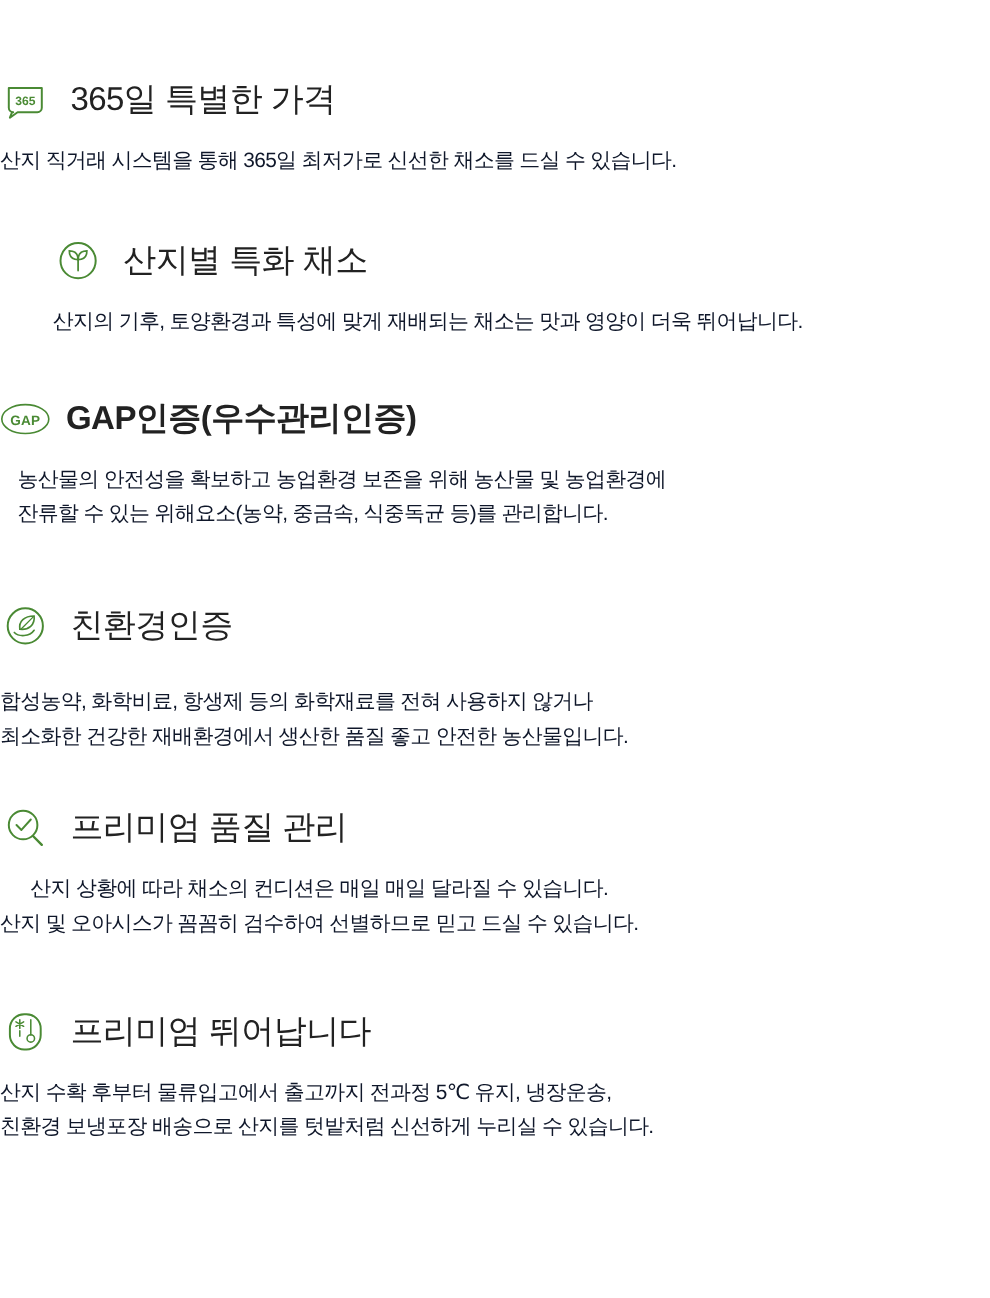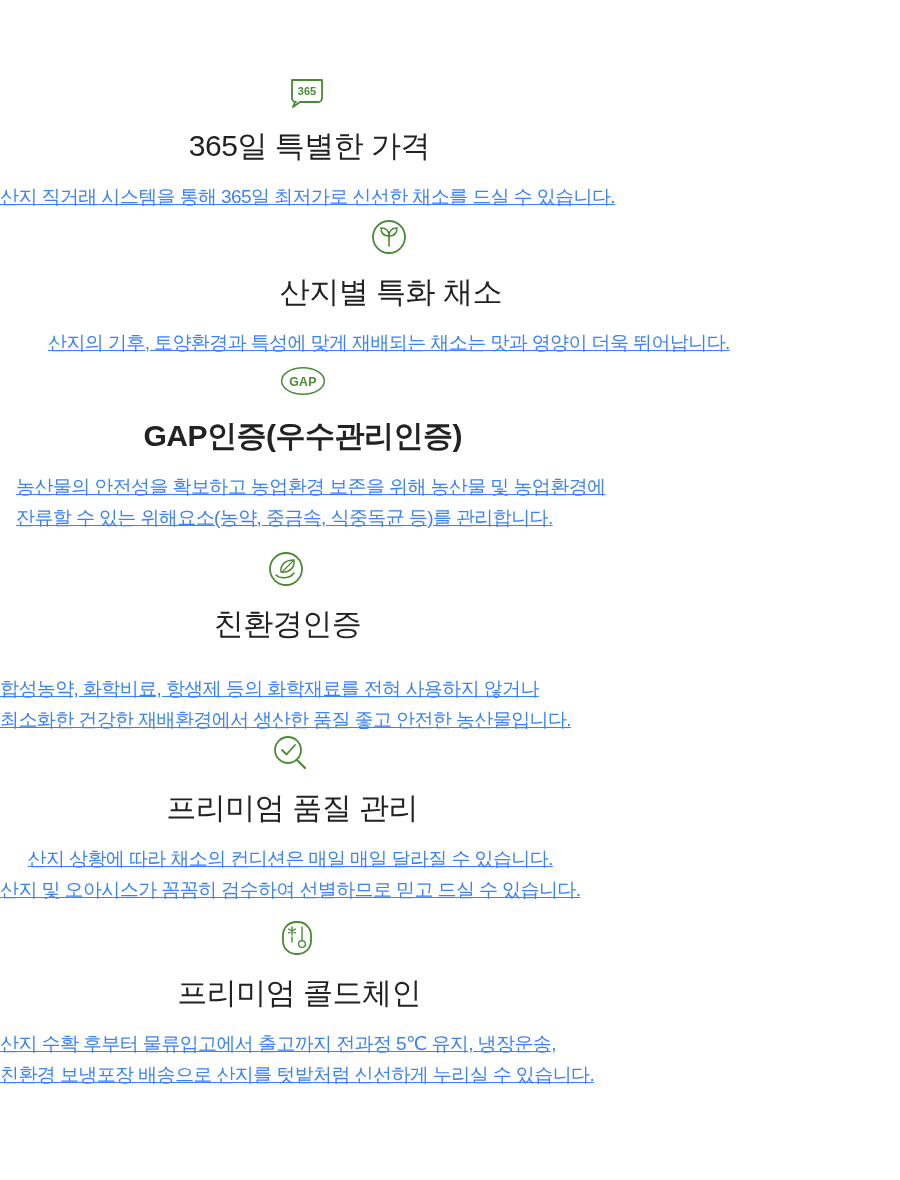--- a/index.html
+++ b/index.html
@@ -22,21 +22,20 @@
     box-sizing: border-box;
   }
   .feature {
     padding: 0 0 0 0;
     margin: 0 0 0 0;
   }
   .feature-head {
     display: flex;
     align-items: center;
     gap: 14px;
-    flex-direction: column;
   }
   .icon-wrap {
     width: 46px;
     height: 46px;
     flex: 0 0 46px;
     display: flex;
     align-items: center;
     justify-content: center;
   }
   .icon-wrap svg {
@@ -46,24 +45,23 @@
     font-size: 30px;
     font-weight: 400;
     color: #222222;
     letter-spacing: -0.5px;
     line-height: 1.2;
     white-space: nowrap;
   }
   .feature-desc {
     font-size: 19px;
     line-height: 1.62;
-    color: #3b82f6;
+    color: #0f172a;
     letter-spacing: -0.6px;
     white-space: pre-line;
-    text-decoration: underline;
   }
   
   #feature-0 { position:absolute; left: 0px;  top: 68px; }
   #feature-0 .feature-desc { margin-top: 18px; margin-left: 0px; }
   #feature-1 { position:absolute; left: 0px;  top: 214px; padding-left: 48px; }
   #feature-1 .feature-desc { margin-top: 18px; margin-left: 0px; }
   #feature-2 { position:absolute; left: 0px;  top: 358px; }
   #feature-2 .feature-desc { margin-top: 18px; margin-left: 16px; }
   #feature-3 { position:absolute; left: 0px;  top: 546px; }
   #feature-3 .feature-desc { margin-top: 32px; margin-left: 0px; }
@@ -175,19 +173,19 @@
   <div class="feature" id="feature-5">
     <div class="feature-head">
       <span class="icon-wrap">
         <svg width="46" height="46" viewBox="0 0 46 46" aria-hidden="true">
           <rect x="9" y="7" width="28" height="32" rx="13" fill="none" stroke="#4a8a34" stroke-width="1.8"></rect>
           <path d="M18 12 V20 M14.5 14 L21.5 18 M21.5 14 L14.5 18 M18 22 V27" fill="none" stroke="#4a8a34" stroke-width="1.4" stroke-linecap="round"></path>
           <path d="M28 12 V26" fill="none" stroke="#4a8a34" stroke-width="1.4" stroke-linecap="round"></path>
           <circle cx="28" cy="29" r="3.4" fill="none" stroke="#4a8a34" stroke-width="1.4"></circle>
         </svg>
       </span>
-      <span class="feature-title">프리미엄 콜드체인</span>
+      <span class="feature-title">프리미엄 뛰어납니다</span>
     </div>
     <div class="feature-desc">산지 수확 후부터 물류입고에서 출고까지 전과정 5℃ 유지, 냉장운송,
 친환경 보냉포장 배송으로 산지를 텃밭처럼 신선하게 누리실 수 있습니다.</div>
   </div>
 
 </div>
 
 </body></html>

